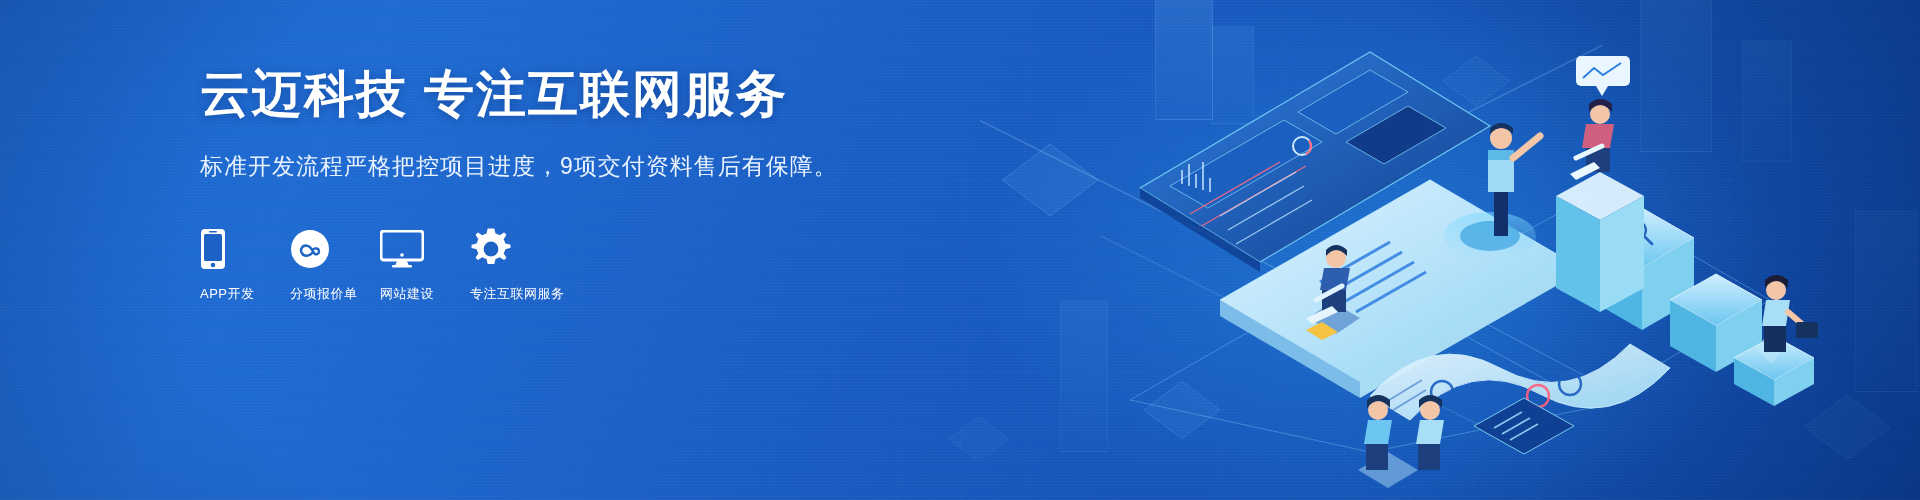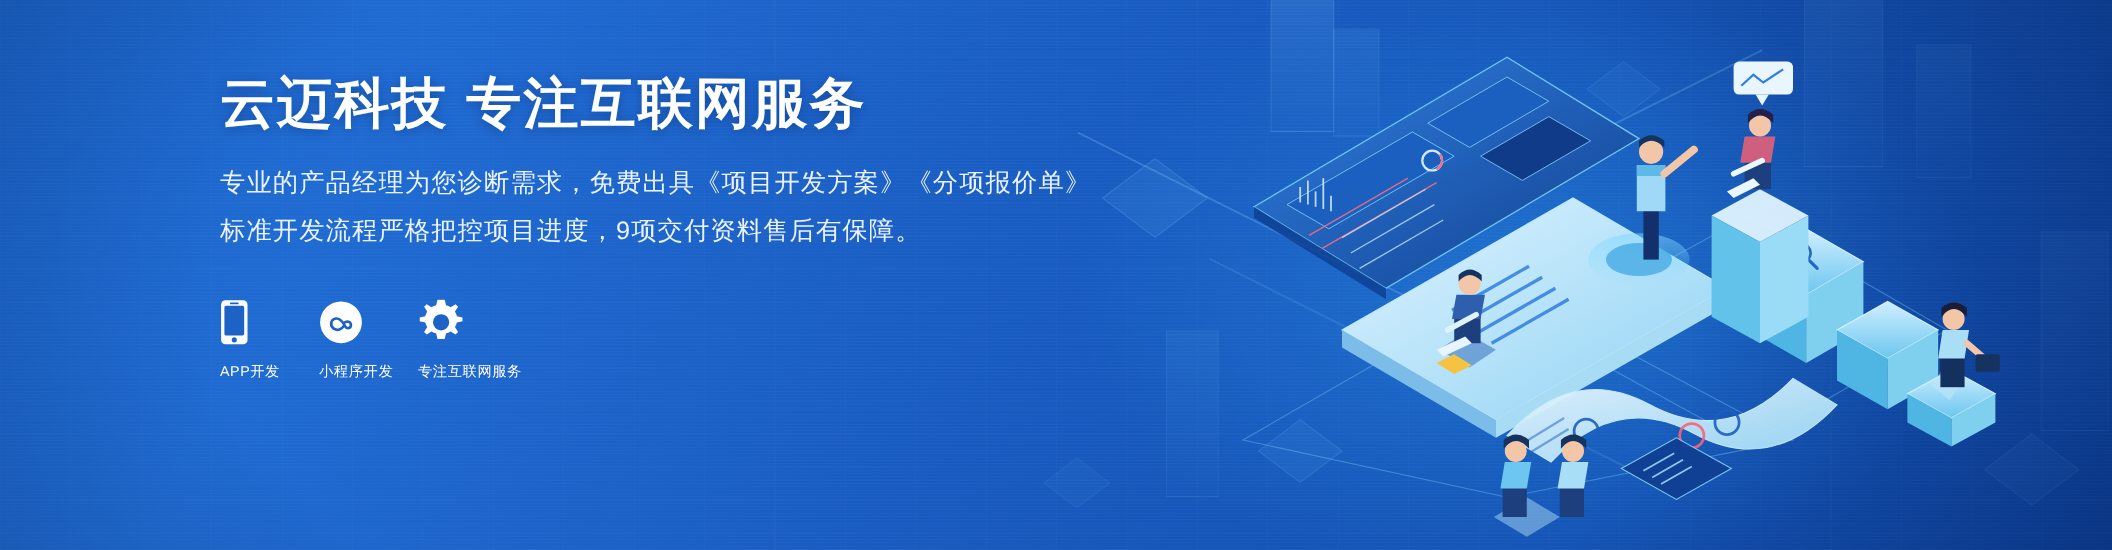--- a/index.html
+++ b/index.html
@@ -329,21 +329,20 @@
           <path d="M424 428 L452 412"></path>
             <path d="M432 434 L460 418"></path>
           <path d="M440 440 L468 424"></path>
         </g>
       </g>
     </svg>
   </div>
 
   <div class="content">
     <h1 class="headline">云迈科技 专注互联网服务</h1>
-    <p class="sub">专业的产品经理为您诊断需求，免费出具《项目开发方案》《分项报价单》</p>
     <p class="sub">标准开发流程严格把控项目进度，9项交付资料售后有保障。</p>
 
     <div class="services">
 
       <div class="service">
         <span class="glyph">
           <svg width="26" height="42" viewBox="0 0 26 42">
             <rect x="1" y="1" width="24" height="40" rx="4" fill="#ffffff"></rect>
             <rect x="4" y="6" width="18" height="27" rx="1.5" fill="#1d63c6"></rect>
             <rect x="9" y="3" width="8" height="1.6" rx=".8" fill="#1d63c6"></rect>
@@ -354,24 +353,35 @@
       </div>
 
       <div class="service">
         <span class="glyph">
           <svg width="40" height="40" viewBox="0 0 40 40">
             <circle cx="20" cy="20" r="19" fill="#ffffff"></circle>
             <path d="M13 25.5 C9.5 22.5 11 16.5 16 16.5 C20.5 16.5 22 21 24 24 C25.6 26.4 29.2 25.4 29 22.2 C28.8 19.4 25.6 18.4 22.6 20.6" fill="none" stroke="#1d63c6" stroke-width="2.4" stroke-linecap="round"></path>
             <path d="M13 25.5 C16.4 28.4 21 26 22.8 23" fill="none" stroke="#1d63c6" stroke-width="2.4" stroke-linecap="round"></path>
           </svg>
         </span>
-        <span class="lbl">小程序开发</span>
+        <span class="lbl">分项报价单</span>
       </div>
 
 
+      <div class="service">
+        <span class="glyph">
+          <svg width="44" height="38" viewBox="0 0 44 38">
+            <rect x="1" y="1" width="42" height="29" rx="3" fill="none" stroke="#ffffff" stroke-width="3"></rect>
+            <circle cx="22" cy="25" r="1.8" fill="#ffffff"></circle>
+            <path d="M17 31 L15 36 L29 36 L27 31 Z" fill="#ffffff"></path>
+            <rect x="12" y="35" width="20" height="2.6" rx="1.3" fill="#ffffff"></rect>
+          </svg>
+        </span>
+        <span class="lbl">网站建设</span>
+      </div>
 
       <div class="service">
         <span class="glyph">
           <svg width="42" height="42" viewBox="0 0 42 42">
             <path fill="#ffffff" d="M21 0.5 l3.3 0 1.2 5.1 a15.6 15.6 0 0 1 4.2 1.75 l4.4-2.85 2.35 2.35 -2.85 4.4 a15.6 15.6 0 0 1 1.75 4.2 l5.1 1.2 0 3.3 -5.1 1.2 a15.6 15.6 0 0 1 -1.75 4.2 l2.85 4.4 -2.35 2.35 -4.4-2.85 a15.6 15.6 0 0 1 -4.2 1.75 l-1.2 5.1 -3.3 0 -3.3 0 -1.2-5.1 a15.6 15.6 0 0 1 -4.2-1.75 l-4.4 2.85 -2.35-2.35 2.85-4.4 a15.6 15.6 0 0 1 -1.75-4.2 l-5.1-1.2 0-3.3 5.1-1.2 a15.6 15.6 0 0 1 1.75-4.2 l-2.85-4.4 2.35-2.35 4.4 2.85 a15.6 15.6 0 0 1 4.2-1.75 l1.2-5.1 z"></path>
             <circle cx="21" cy="21" r="7.4" fill="#1d63c6"></circle>
           </svg>
         </span>
         <span class="lbl">专注互联网服务</span>
       </div>

